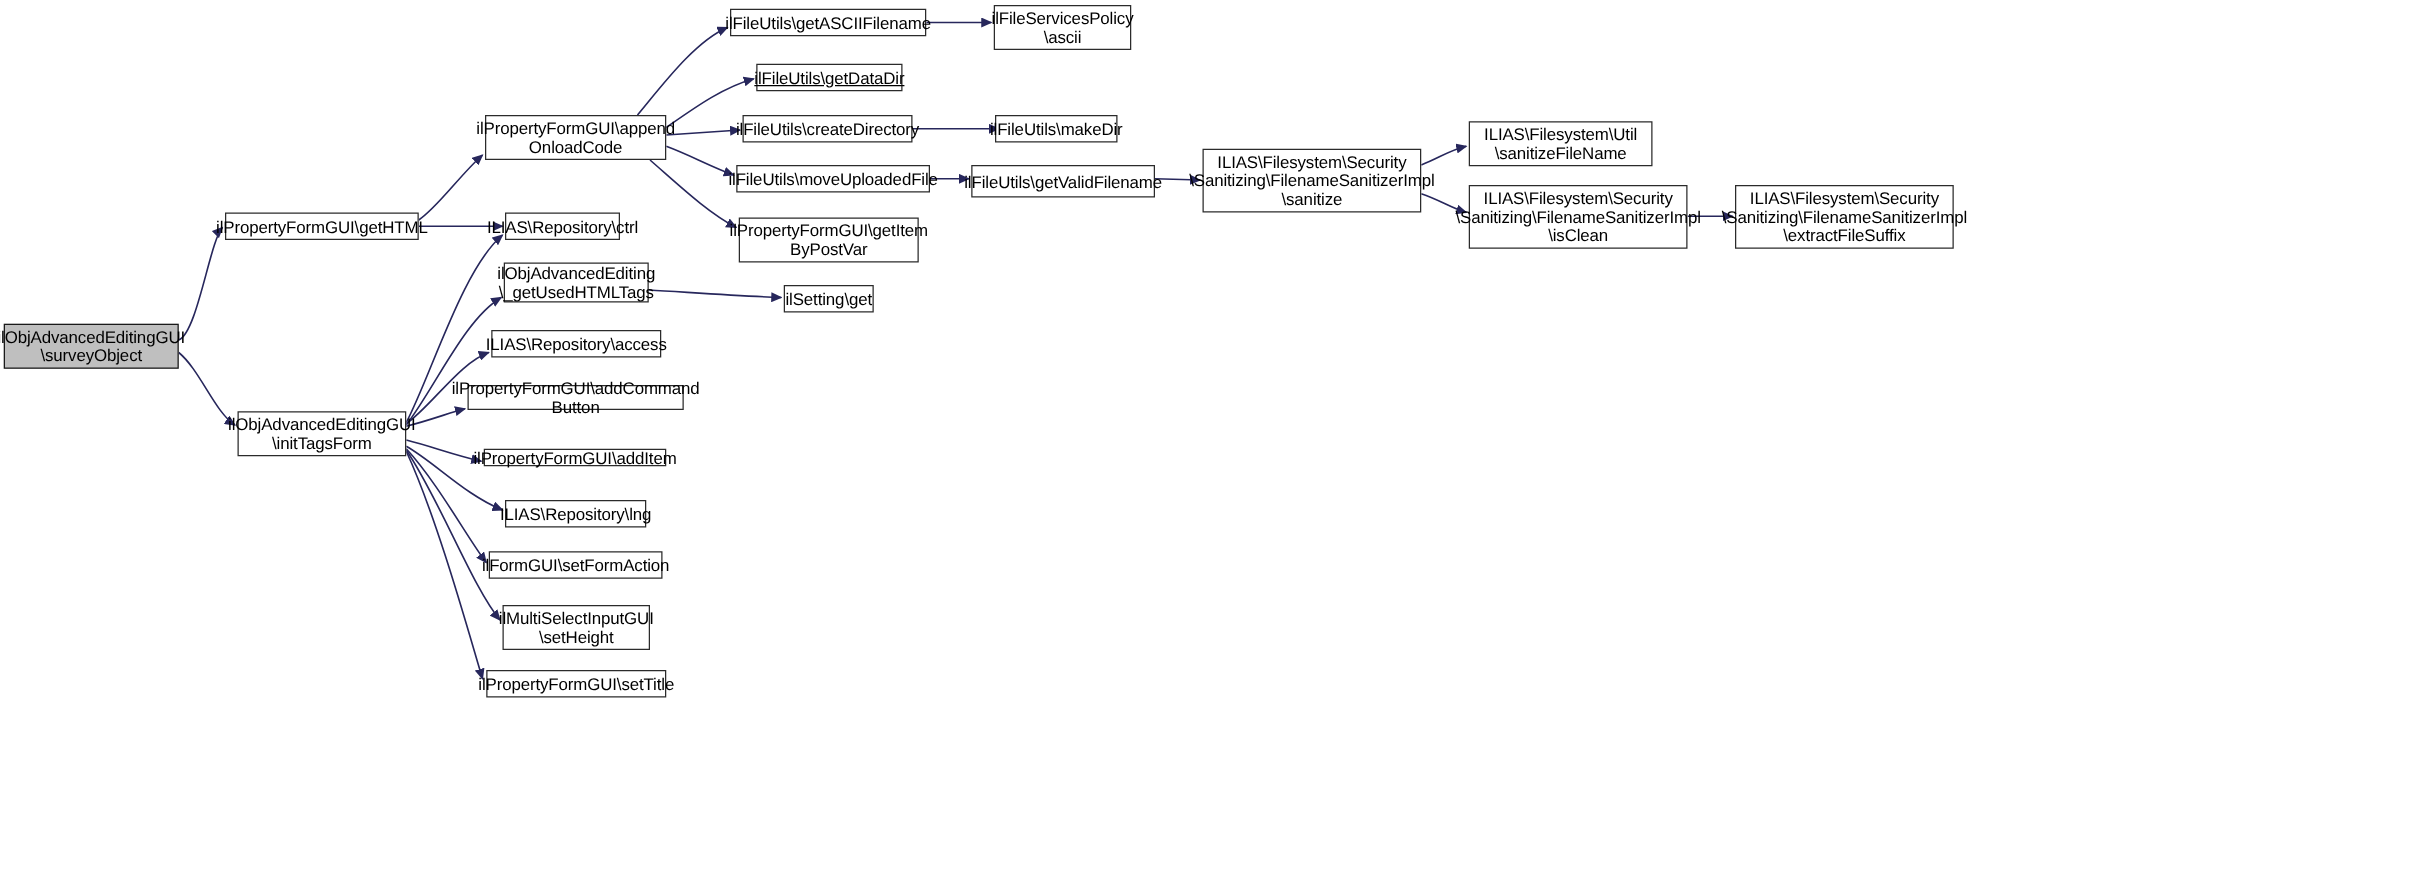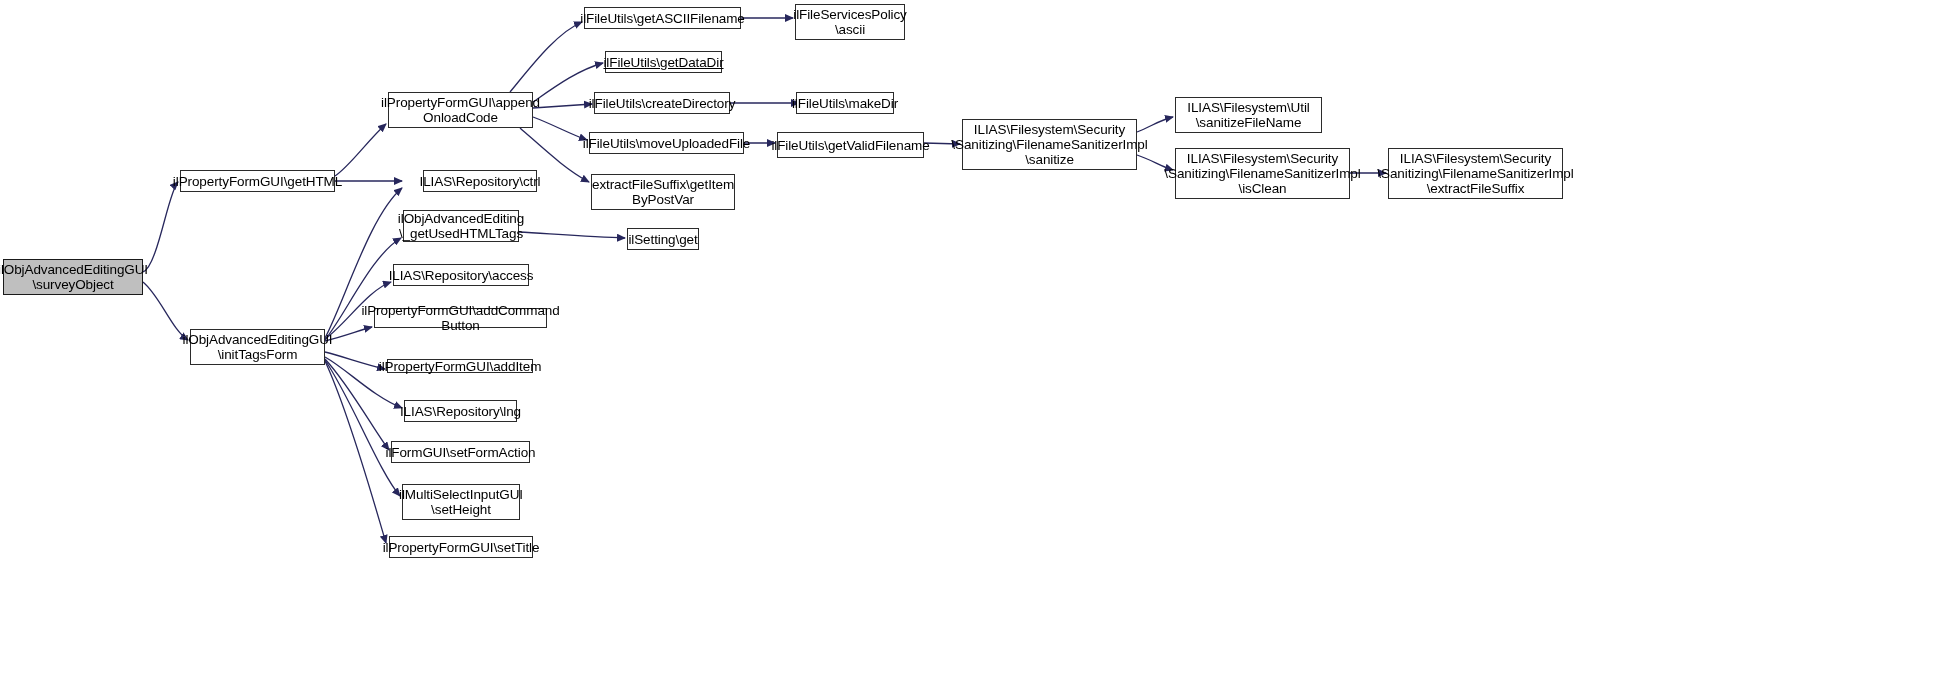--- a/index.html
+++ b/index.html
@@ -85,37 +85,37 @@
       </g>
   </svg>
   <div id="node-layer">
       <div class="node root" style="left: 3px; top: 259px; width: 140px; height: 36px;">ilObjAdvancedEditingGUI
 \surveyObject</div>
       <div class="node" style="left: 180px; top: 170px; width: 155px; height: 22px; text-align: center;">ilPropertyFormGUI\getHTML</div>
       <div class="node" style="left: 190px; top: 329px; width: 135px; height: 36px;">ilObjAdvancedEditingGUI
 \initTagsForm</div>
       <div class="node" style="left: 388px; top: 92px; width: 145px; height: 36px;">ilPropertyFormGUI\append
 OnloadCode</div>
-      <div class="node" style="left: 423px; top: 170px; width: 114px; height: 22px;">ILIAS\Repository\ctrl</div>
+      <div class="node" style="left: 404px; top: 170px; width: 92px; height: 22px;">ILIAS\Repository\ctrl</div>
       <div class="node" style="left: 403px; top: 210px; width: 116px; height: 32px;">ilObjAdvancedEditing
 \_getUsedHTMLTags</div>
       <div class="node" style="left: 393px; top: 264px; width: 136px; height: 22px;">ILIAS\Repository\access</div>
       <div class="node" style="left: 374px; top: 308px; width: 173px; height: 20px;">ilPropertyFormGUI\addCommand
 Button</div>
       <div class="node" style="left: 387px; top: 359px; width: 146px; height: 14px;">ilPropertyFormGUI\addItem</div>
       <div class="node" style="left: 404px; top: 400px; width: 113px; height: 22px;">ILIAS\Repository\lng</div>
       <div class="node" style="left: 391px; top: 441px; width: 139px; height: 22px;">ilFormGUI\setFormAction</div>
       <div class="node" style="left: 402px; top: 484px; width: 118px; height: 36px;">ilMultiSelectInputGUI
 \setHeight</div>
       <div class="node" style="left: 389px; top: 536px; width: 144px; height: 22px;">ilPropertyFormGUI\setTitle</div>
       <div class="node" style="left: 584px; top: 7px; width: 157px; height: 22px;">ilFileUtils\getASCIIFilename</div>
       <div class="node" style="left: 605px; top: 51px; width: 117px; height: 22px; text-decoration: underline;">ilFileUtils\getDataDir</div>
       <div class="node" style="left: 594px; top: 92px; width: 136px; height: 22px;">ilFileUtils\createDirectory</div>
       <div class="node" style="left: 589px; top: 132px; width: 155px; height: 22px;">ilFileUtils\moveUploadedFile</div>
-      <div class="node" style="left: 591px; top: 174px; width: 144px; height: 36px;">extractFileSuffix\getItem
+      <div class="node" style="left: 591px; top: 174px; width: 144px; height: 36px;">ilPropertyFormGUI\getItem
 ByPostVar</div>
       <div class="node" style="left: 627px; top: 228px; width: 72px; height: 22px;">ilSetting\get</div>
       <div class="node" style="left: 795px; top: 4px; width: 110px; height: 36px;">ilFileServicesPolicy
 \ascii</div>
       <div class="node" style="left: 796px; top: 92px; width: 98px; height: 22px;">ilFileUtils\makeDir</div>
       <div class="node" style="left: 777px; top: 132px; width: 147px; height: 26px;">ilFileUtils\getValidFilename</div>
       <div class="node" style="left: 962px; top: 119px; width: 175px; height: 51px;">ILIAS\Filesystem\Security
 \Sanitizing\FilenameSanitizerImpl
 \sanitize</div>
       <div class="node" style="left: 1175px; top: 97px; width: 147px; height: 36px;">ILIAS\Filesystem\Util

